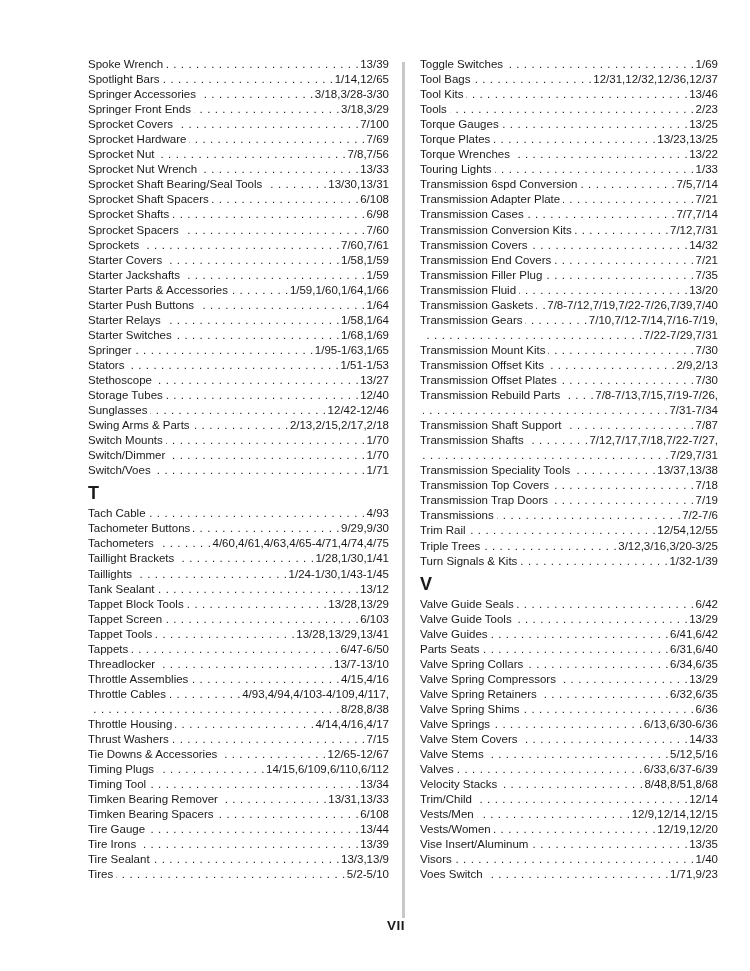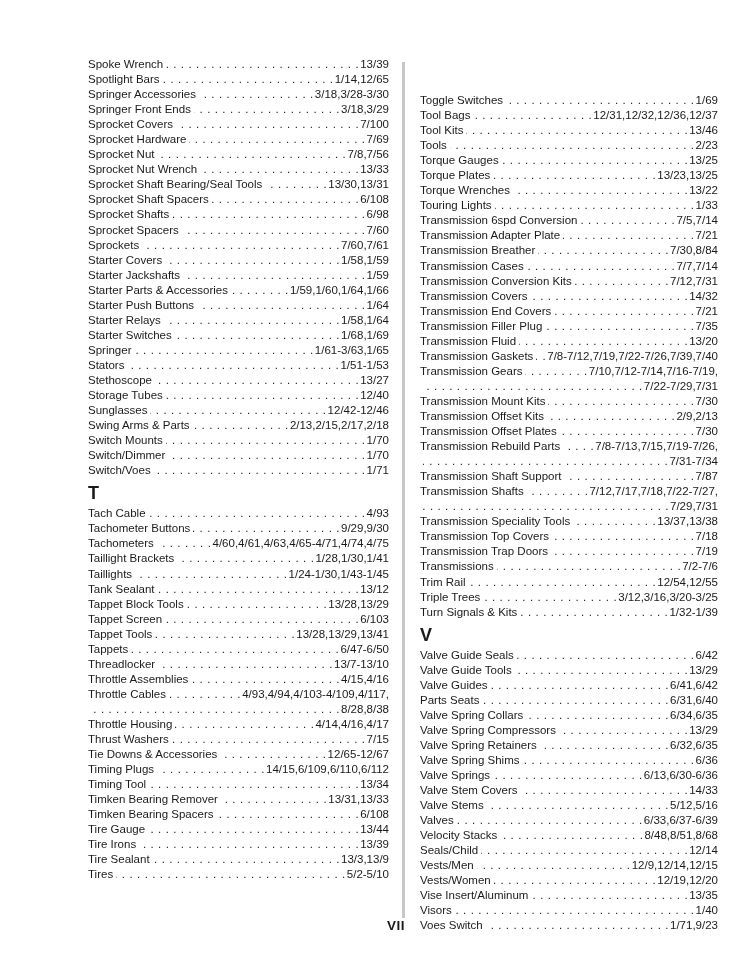--- a/index.html
+++ b/index.html
@@ -14,21 +14,21 @@
     background: #ffffff;
     font-family: "Liberation Sans", sans-serif;
     color: #1a1a1a;
     overflow: hidden;
   }
   .column {
     position: absolute;
     top: 57px;
   }
   .column-left  { left: 88px;  width: 301px; }
-  .column-right { left: 420px; width: 298px; margin-top: 36px; }
+  .column-right { left: 420px; width: 298px; }
   .divider {
     position: absolute;
     left: 402px;
     top: 62px;
     width: 3px;
     height: 856px;
     background: #c8c8c8;
   }
   .row {
     display: flex;
@@ -173,21 +173,21 @@
         <span class="ref">1/58,1/64</span>
       </div>
       <div class="row">
         <span class="label">Starter Switches</span>
         <span class="dots"></span>
         <span class="ref">1/68,1/69</span>
       </div>
       <div class="row">
         <span class="label">Springer</span>
         <span class="dots"></span>
-        <span class="ref">1/61-3/63,1/65</span>
+        <span class="ref">1/95-1/63,1/65</span>
       </div>
       <div class="row">
         <span class="label">Stators</span>
         <span class="dots"></span>
         <span class="ref">1/51-1/53</span>
       </div>
       <div class="row">
         <span class="label">Stethoscope</span>
         <span class="dots"></span>
         <span class="ref">13/27</span>
@@ -395,25 +395,20 @@
         <span class="label">Transmission 6spd Conversion</span>
         <span class="dots"></span>
         <span class="ref">7/5,7/14</span>
       </div>
       <div class="row">
         <span class="label">Transmission Adapter Plate</span>
         <span class="dots"></span>
         <span class="ref">7/21</span>
       </div>
       <div class="row">
-        <span class="label">Transmission Breather</span>
-        <span class="dots"></span>
-        <span class="ref">7/30,8/84</span>
-      </div>
-      <div class="row">
         <span class="label">Transmission Cases</span>
         <span class="dots"></span>
         <span class="ref">7/7,7/14</span>
       </div>
       <div class="row">
         <span class="label">Transmission Conversion Kits</span>
         <span class="dots"></span>
         <span class="ref">7/12,7/31</span>
       </div>
       <div class="row">
@@ -586,21 +581,21 @@
         <span class="label">Valves</span>
         <span class="dots"></span>
         <span class="ref">6/33,6/37-6/39</span>
       </div>
       <div class="row">
         <span class="label">Velocity Stacks</span>
         <span class="dots"></span>
         <span class="ref">8/48,8/51,8/68</span>
       </div>
       <div class="row">
-        <span class="label">Seals/Child</span>
+        <span class="label">Trim/Child</span>
         <span class="dots"></span>
         <span class="ref">12/14</span>
       </div>
       <div class="row">
         <span class="label">Vests/Men</span>
         <span class="dots"></span>
         <span class="ref">12/9,12/14,12/15</span>
       </div>
       <div class="row">
         <span class="label">Vests/Women</span>

